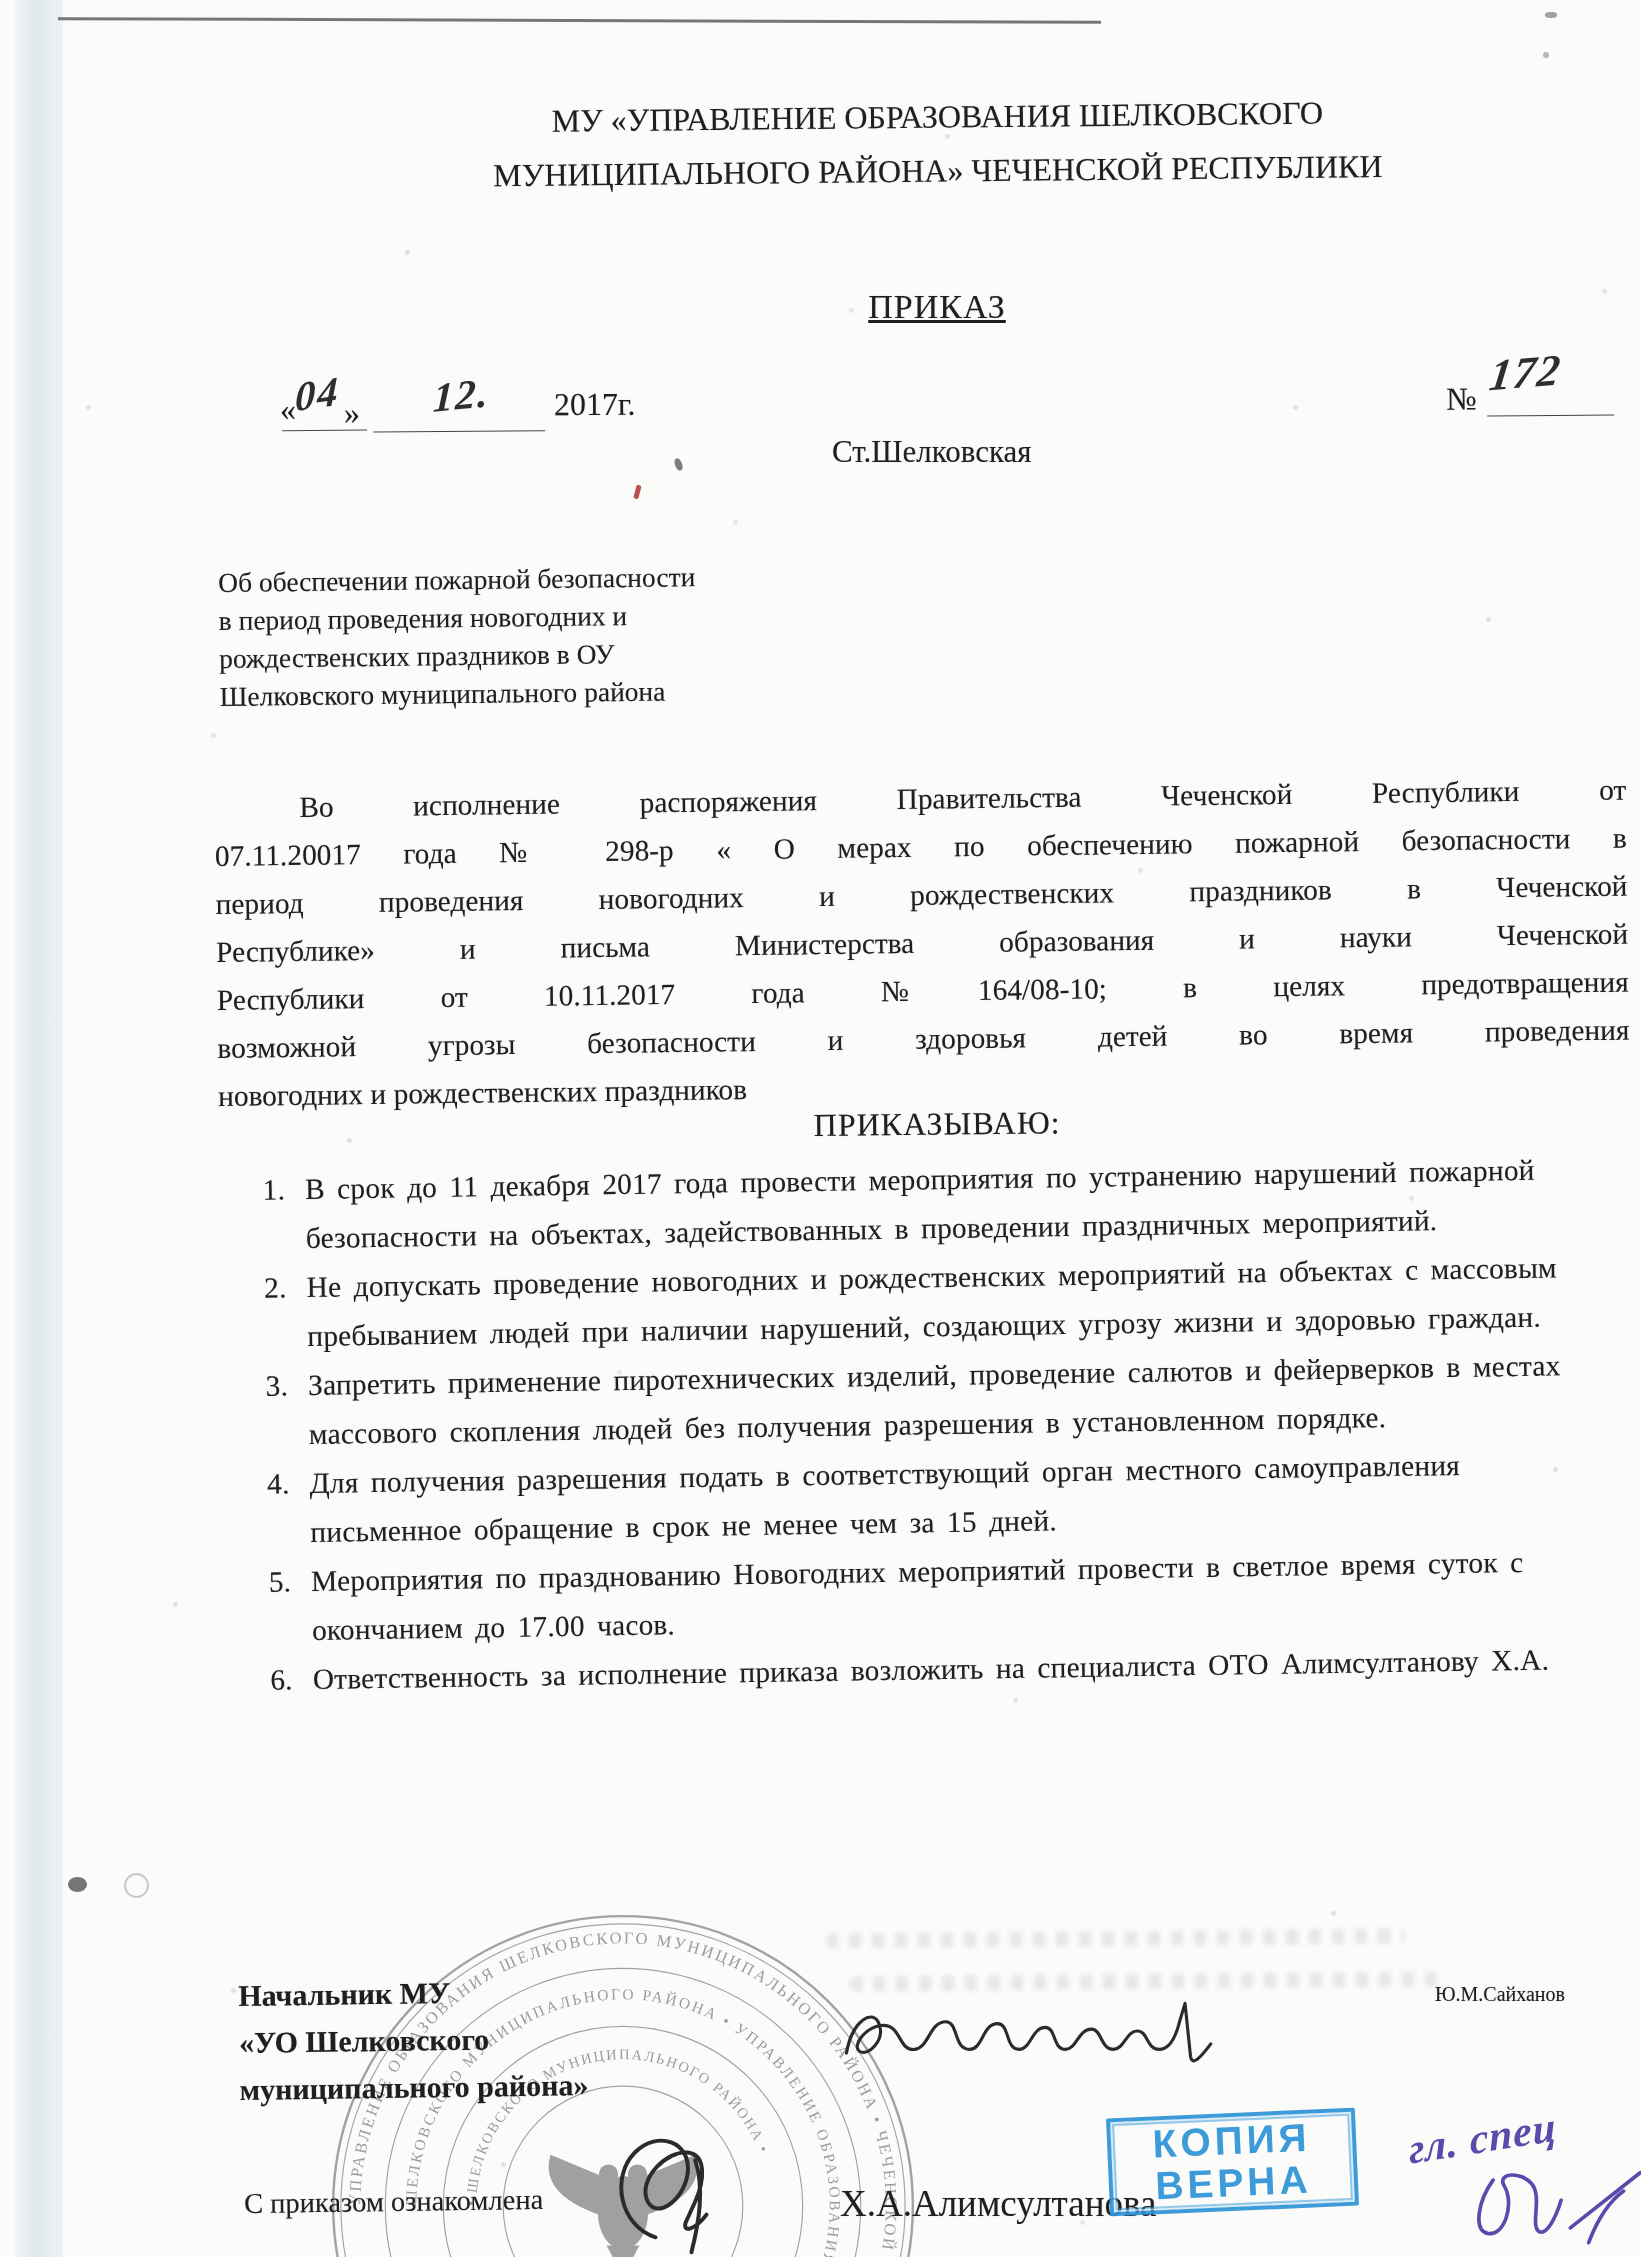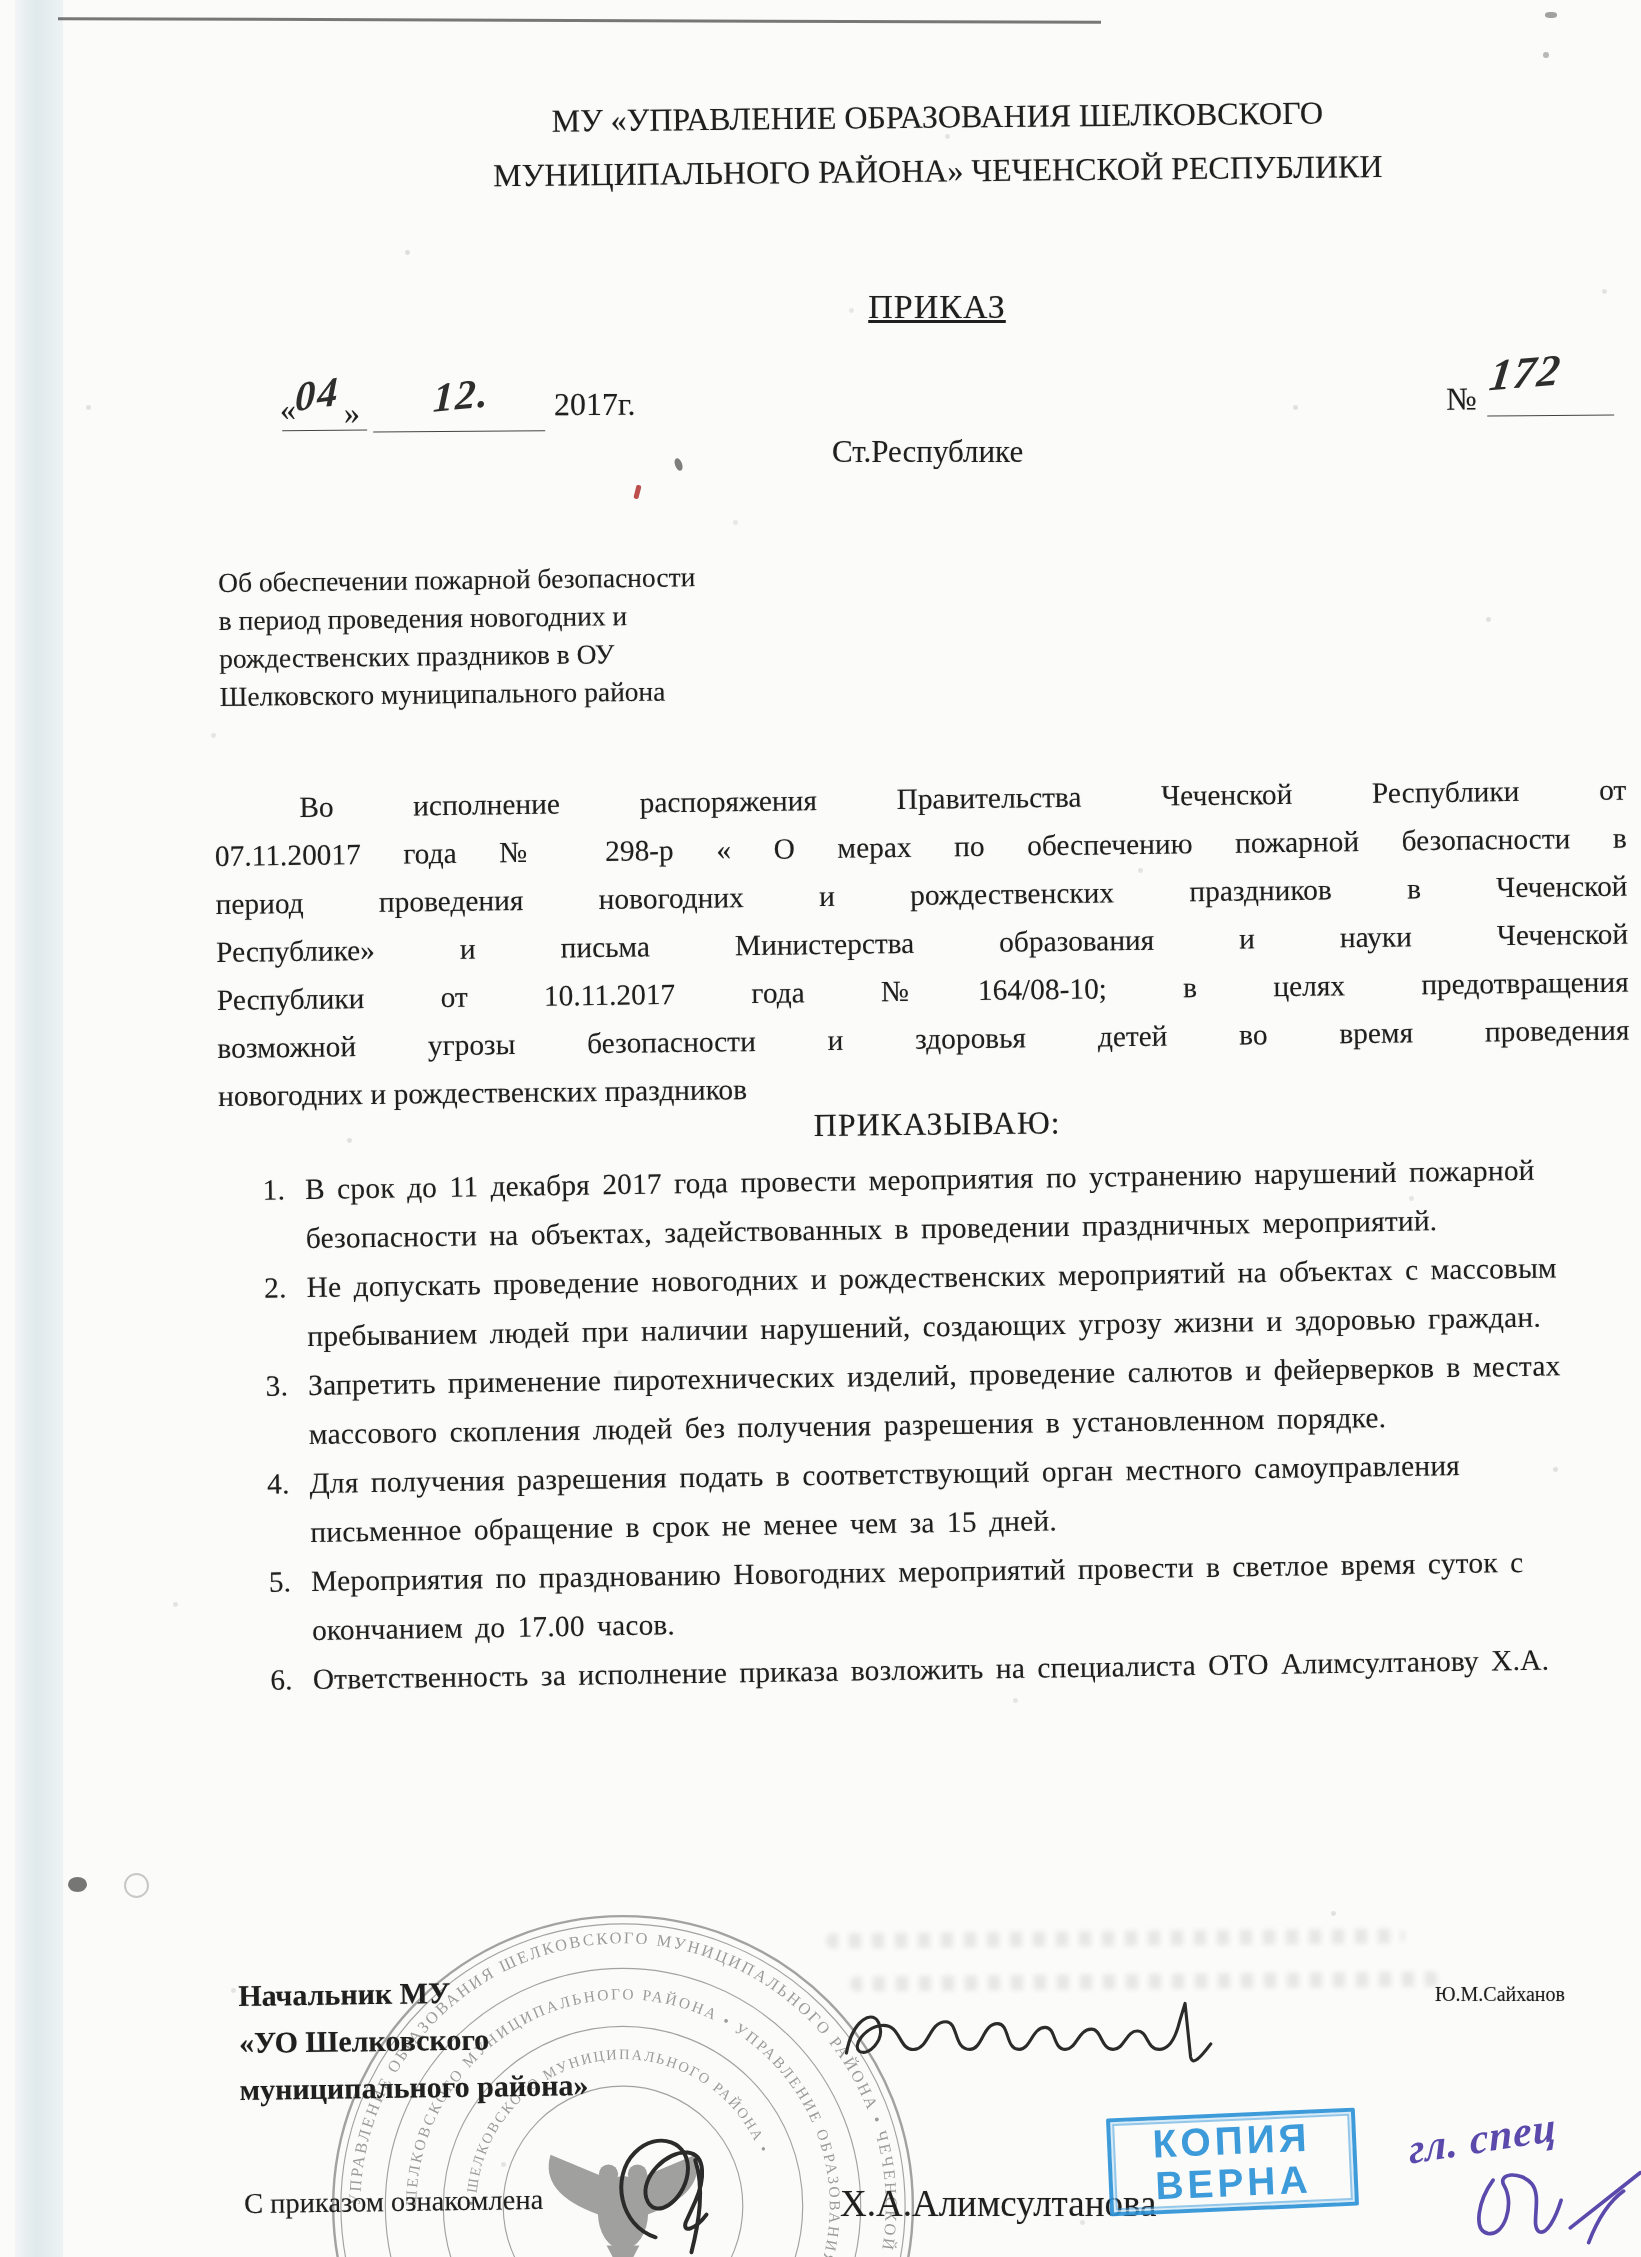--- a/index.html
+++ b/index.html
@@ -131,21 +131,21 @@
   <span class="u2"></span>
   <span class="date-year txt">2017г.</span>
 </div>
 
 <div class="abs num-group">
   <span class="num-label txt">№</span>
   <span class="hw hw-num">172</span>
   <span class="num-u"></span>
 </div>
 
-<div class="abs place-line txt">Ст.Республике</div>
+<div class="abs place-line txt">Ст.Шелковская</div>
 
 <div class="abs subject txt">
   <div>Об обеспечении пожарной безопасности</div>
   <div>в период проведения новогодних и</div>
   <div>рождественских праздников в ОУ</div>
   <div>Шелковского муниципального района</div>
 </div>
 
 <div class="abs preamble txt">
   <div class="pl first">Во исполнение распоряжения Правительства Чеченской Республики от</div>

